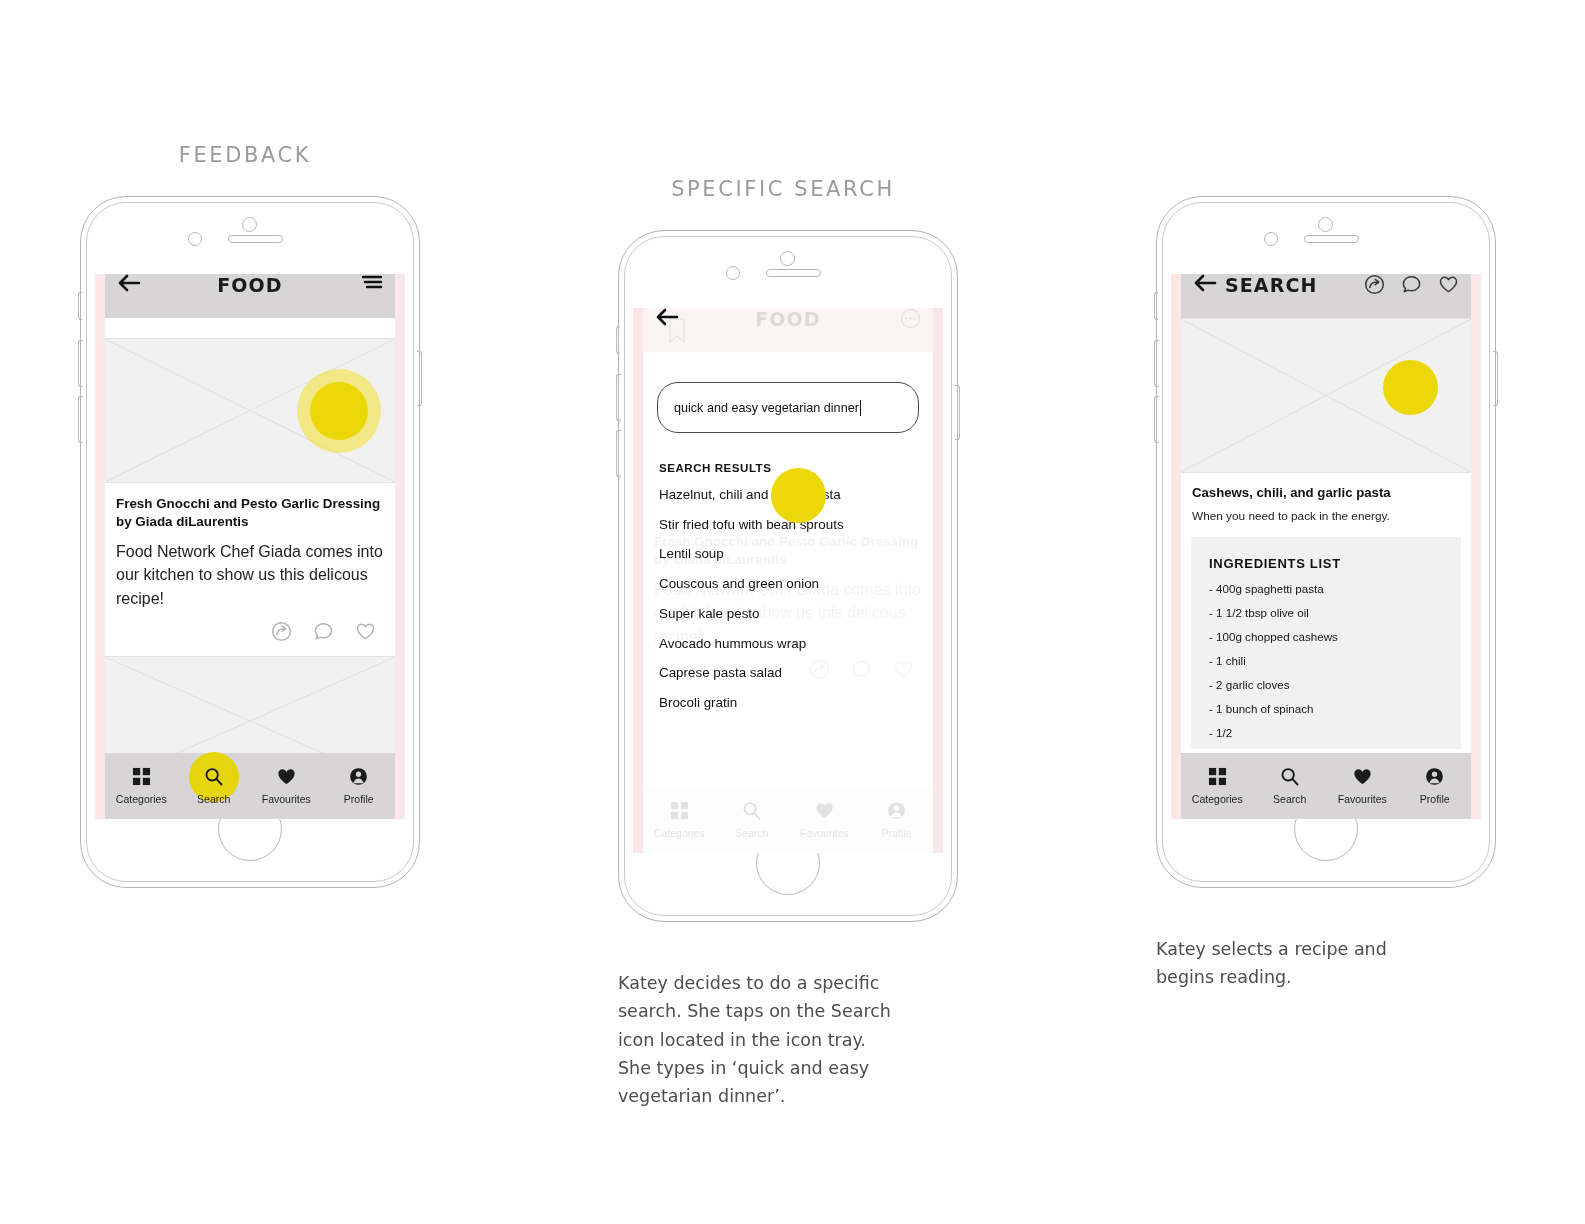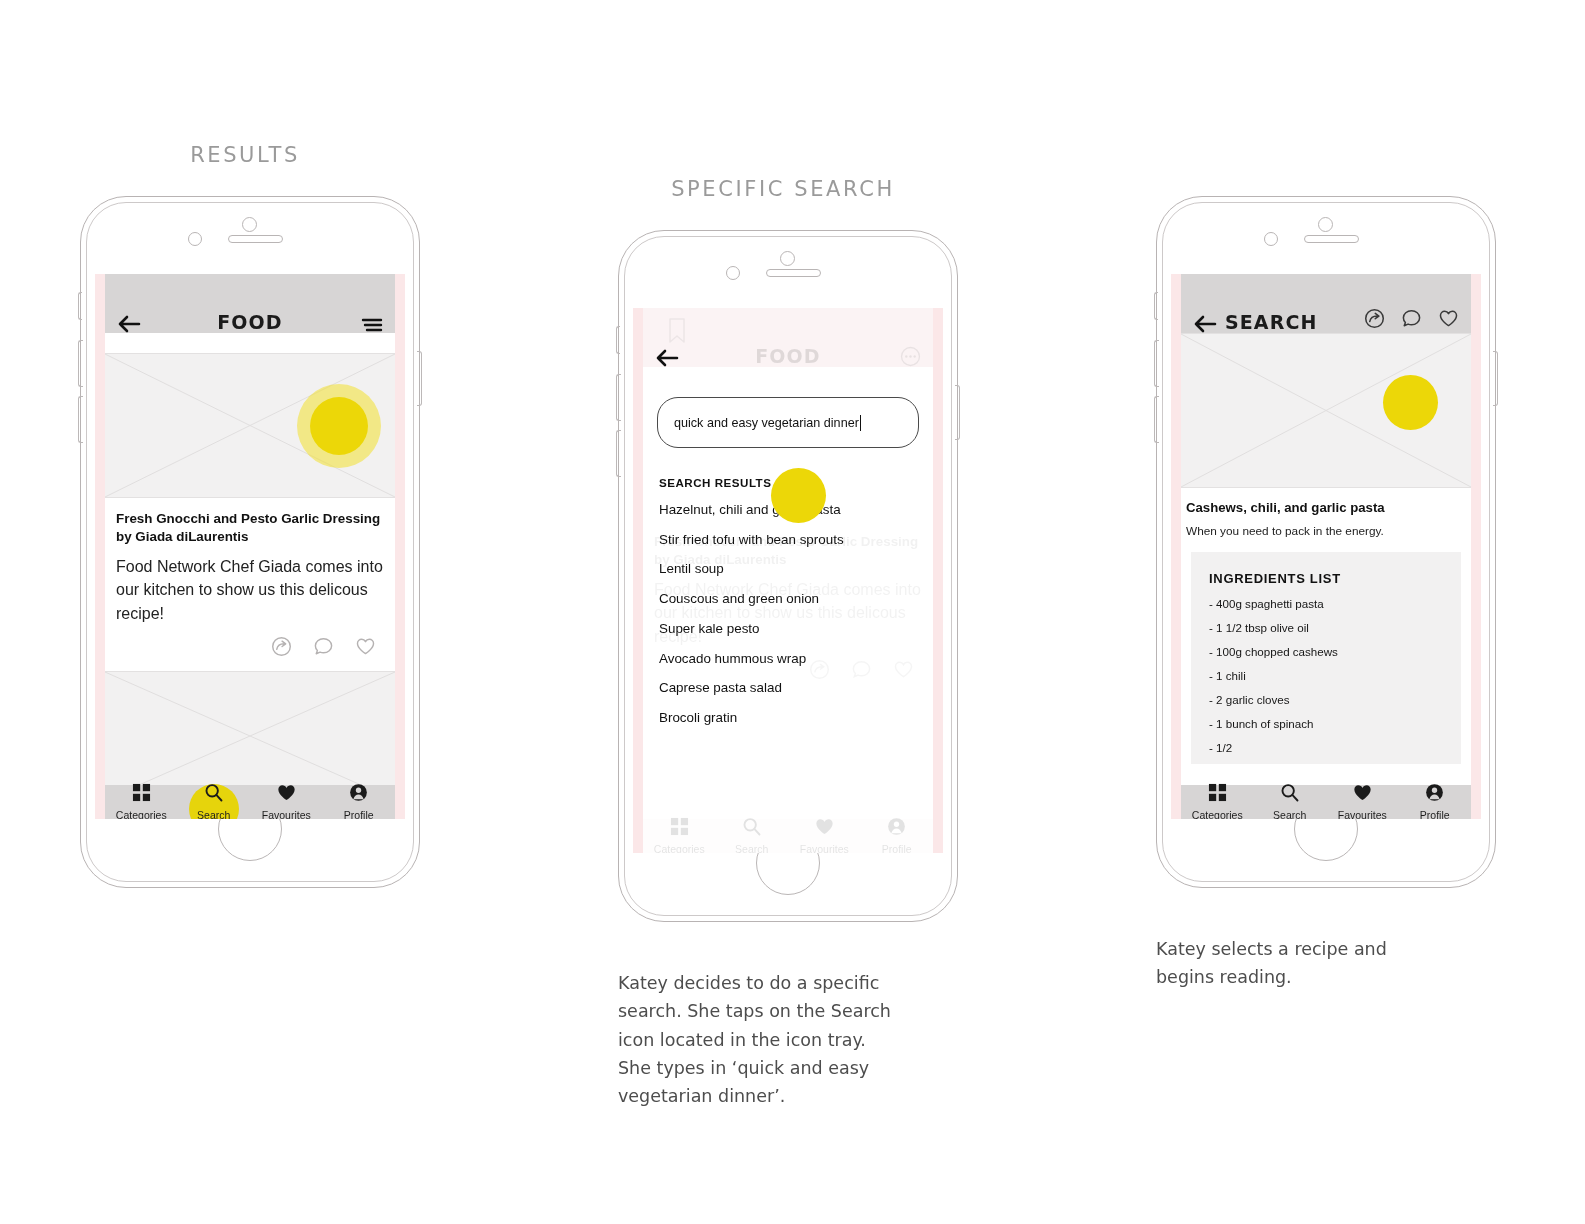--- a/index.html
+++ b/index.html
@@ -101,22 +101,22 @@
   .screen::before { left: 0; }
   .screen::after  { right: 0; }
   .screen-inner {
     position: absolute; left: 10px; top: 0; right: 10px; bottom: 0;
     z-index: 1; background: #fff; overflow: hidden;
   }
 
   
   .appbar {
     position: relative;
-    height: 59px; background: #d7d5d5;
-    display: flex; align-items: flex-end;
+    height: 44px; background: #d7d5d5;
+    display: flex; align-items: flex-start;
     padding: 0 12px;
   }
   .appbar-title {
     font-size: 19px; font-weight: 700; letter-spacing: 1.1px;
     color: #1b1b1b;
     font-family: "DejaVu Sans", sans-serif;
   }
   .appbar-title.centered {
     position: absolute; left: 0; right: 0; text-align: center;
   }
@@ -151,21 +151,21 @@
   }
   .post-actions {
     margin-top: 11px; display: flex; justify-content: flex-end;
     gap: 21px; padding-right: 8px; padding-bottom: 4px;
   }
   .post-actions svg { width: 21px; height: 21px; }
 
   
   .navbar {
     position: absolute; left: 0; right: 0; bottom: 0;
-    height: 34px; background: #d7d5d5;
+    height: 66px; background: #d7d5d5;
     display: flex; z-index: 4;
   }
   .nav-item {
     flex: 1; display: flex; flex-direction: column;
     align-items: center; justify-content: center; gap: 3px;
     position: relative;
   }
   .nav-item svg { width: 19px; height: 19px; }
   .nav-label { font-size: 10.5px; color: #1e1e1e; }
   .nav-hl {
@@ -190,21 +190,21 @@
     font-weight: 700; letter-spacing: .5px; color: #111;
   }
   .results-list { margin: 14px 0 0 16px; }
   .result-item { font-size: 13.4px; color: #111; margin-bottom: 15px; line-height: 1.1; }
 
   
   .ghost { opacity: .055; pointer-events: none; }
   .ghost-strong { opacity: .12; }
 
   
-  .recipe { padding: 12px 11px 0 5px; background: #fff; }
+  .recipe { padding: 12px 11px 0 11px; background: #fff; }
   .recipe-title { font-size: 13.2px; font-weight: 700; color: #111; }
   .recipe-sub { margin-top: 9px; font-size: 11.8px; color: #222; }
   .ing-box {
     margin: 14px 10px 0 10px; background: #f2f1f1;
     padding: 19px 18px 10px 18px;
   }
   .ing-head {
     font-size: 13px; font-weight: 700; letter-spacing: .7px; color: #111;
   }
   .ing-item { margin-top: 11px; font-size: 11.6px; color: #161616; }
@@ -216,21 +216,21 @@
     font-family: "DejaVu Sans", sans-serif;
     white-space: pre-line;
   }
 </style>
 </head>
 <body>
 
 <div class="stage">
 
   <div class="panel panel-1">
-    <div class="panel-title">RESULTS</div>
+    <div class="panel-title">FEEDBACK</div>
 
     <div class="phone">
       <div class="frame-outer"></div>
       <div class="frame-inner"></div>
       <div class="cam"></div>
       <div class="sensor"></div>
       <div class="speaker"></div>
       <div class="btn-mute"></div>
       <div class="btn-vol-up"></div>
       <div class="btn-vol-dn"></div>

